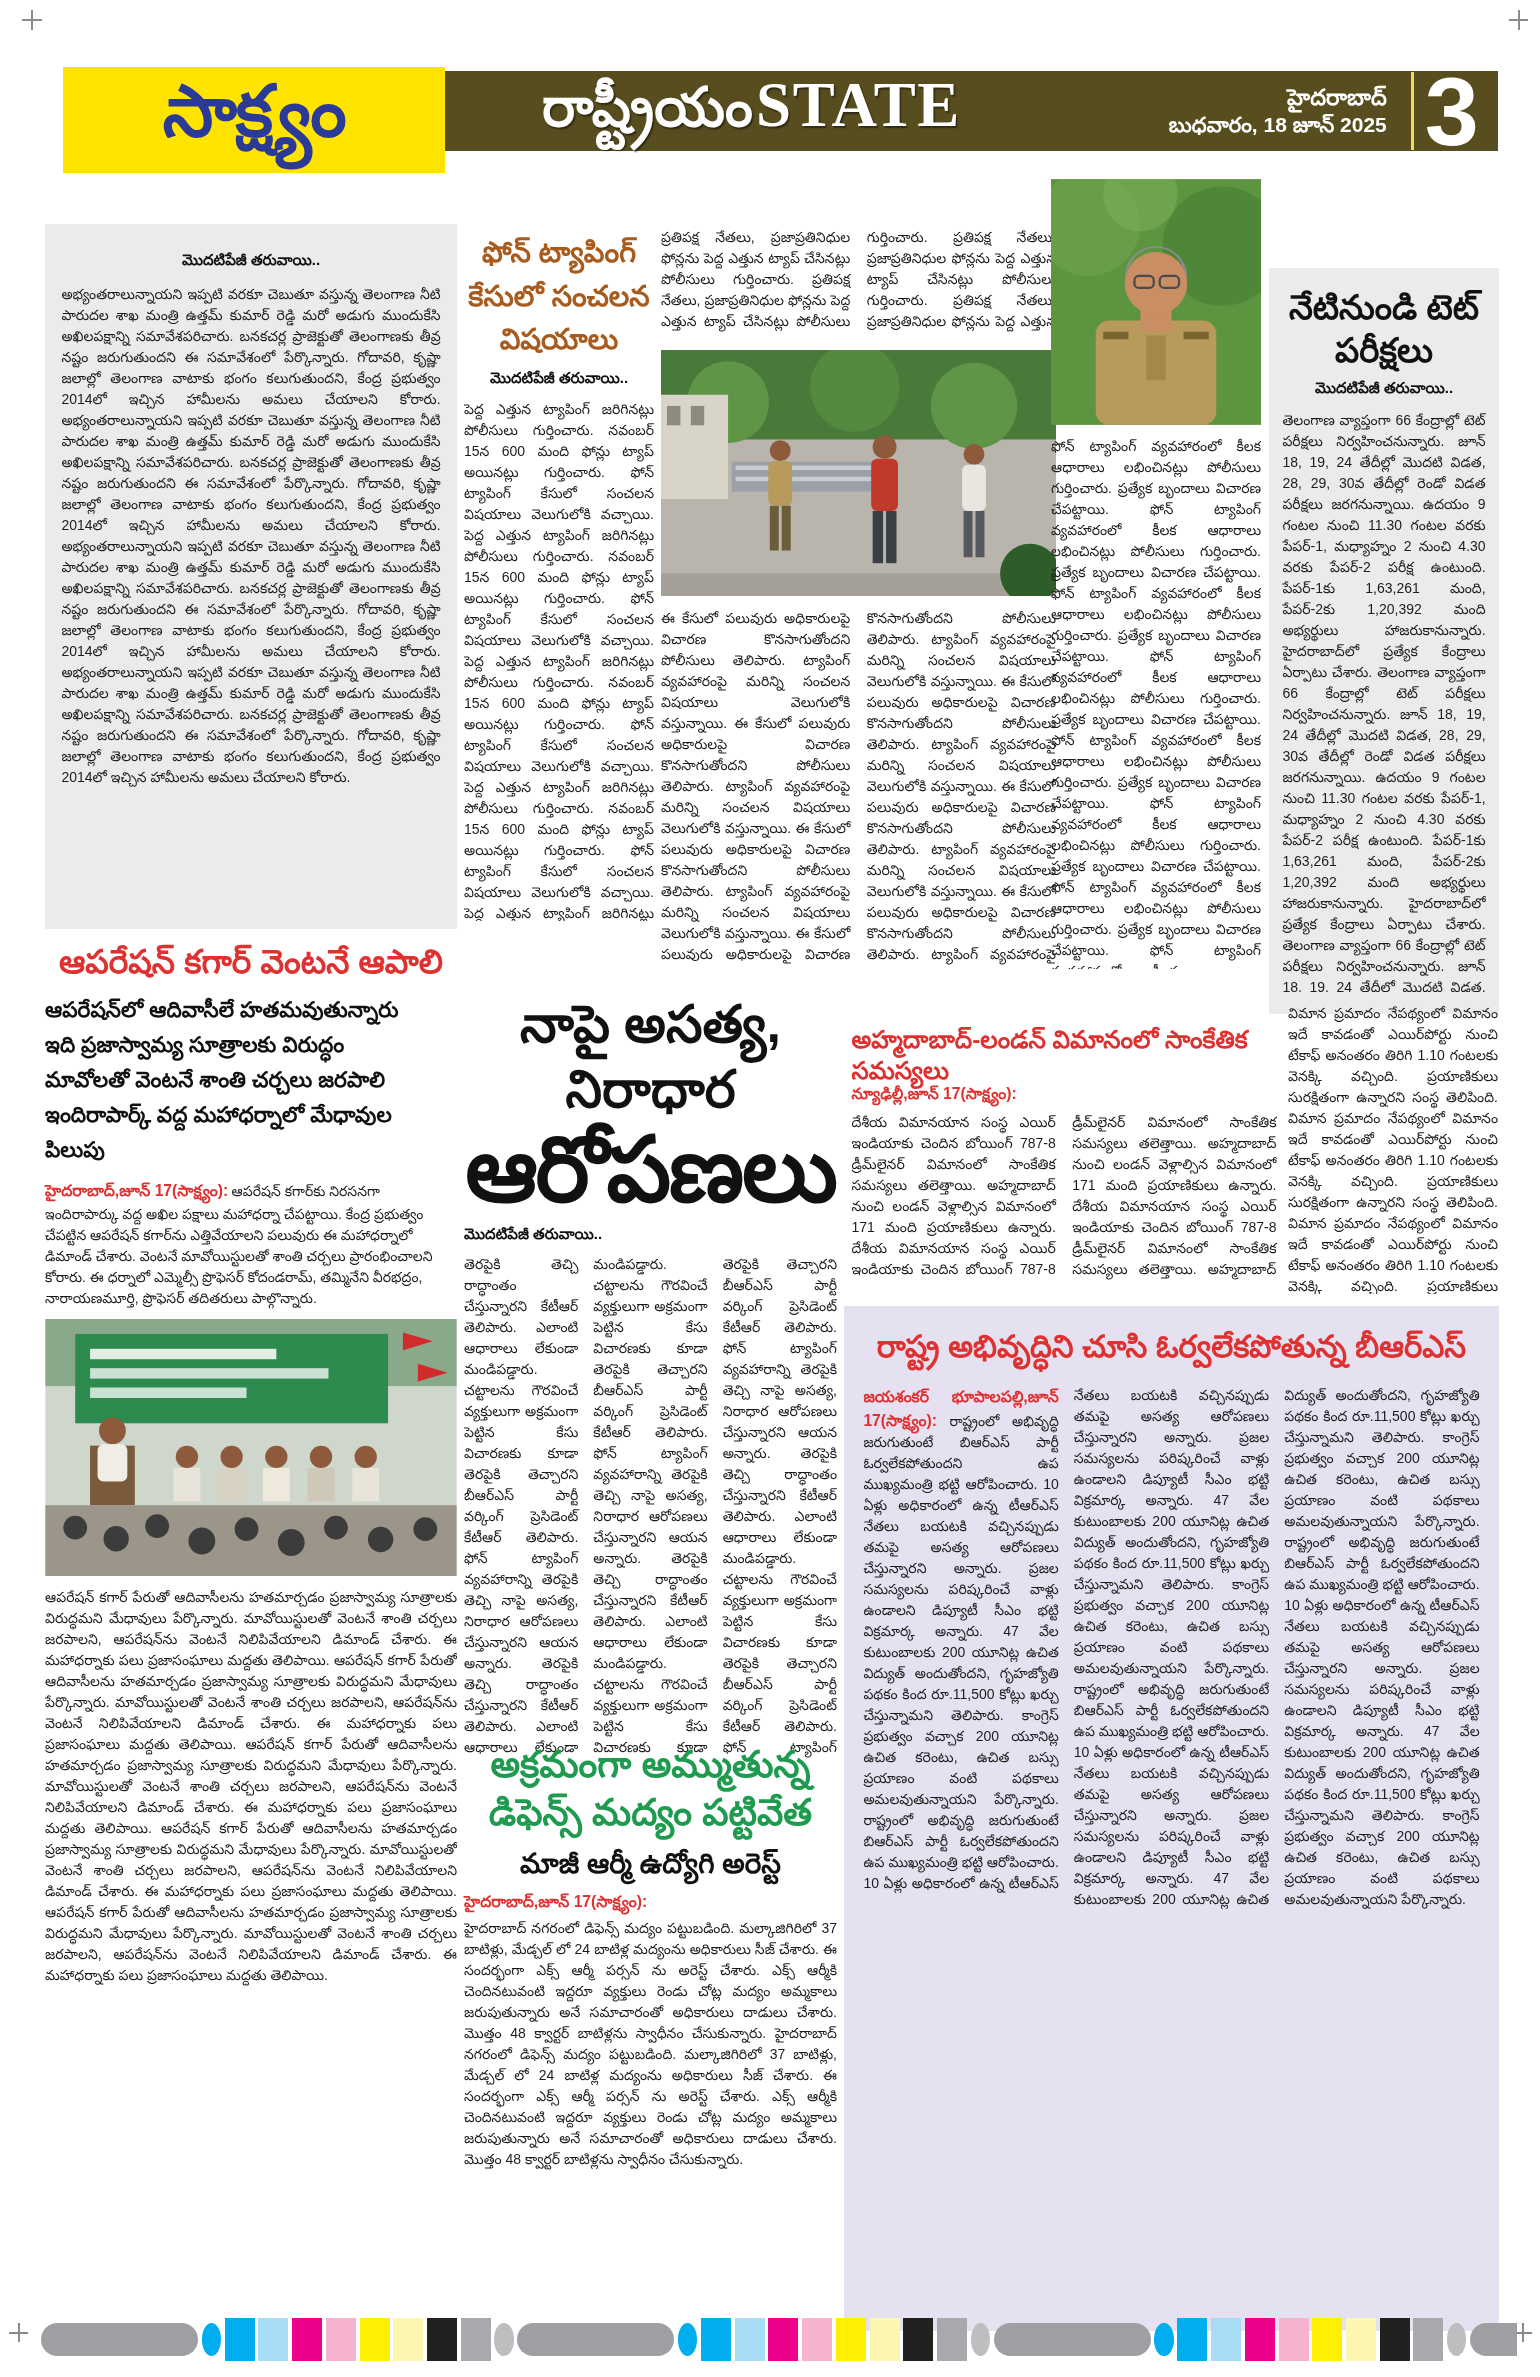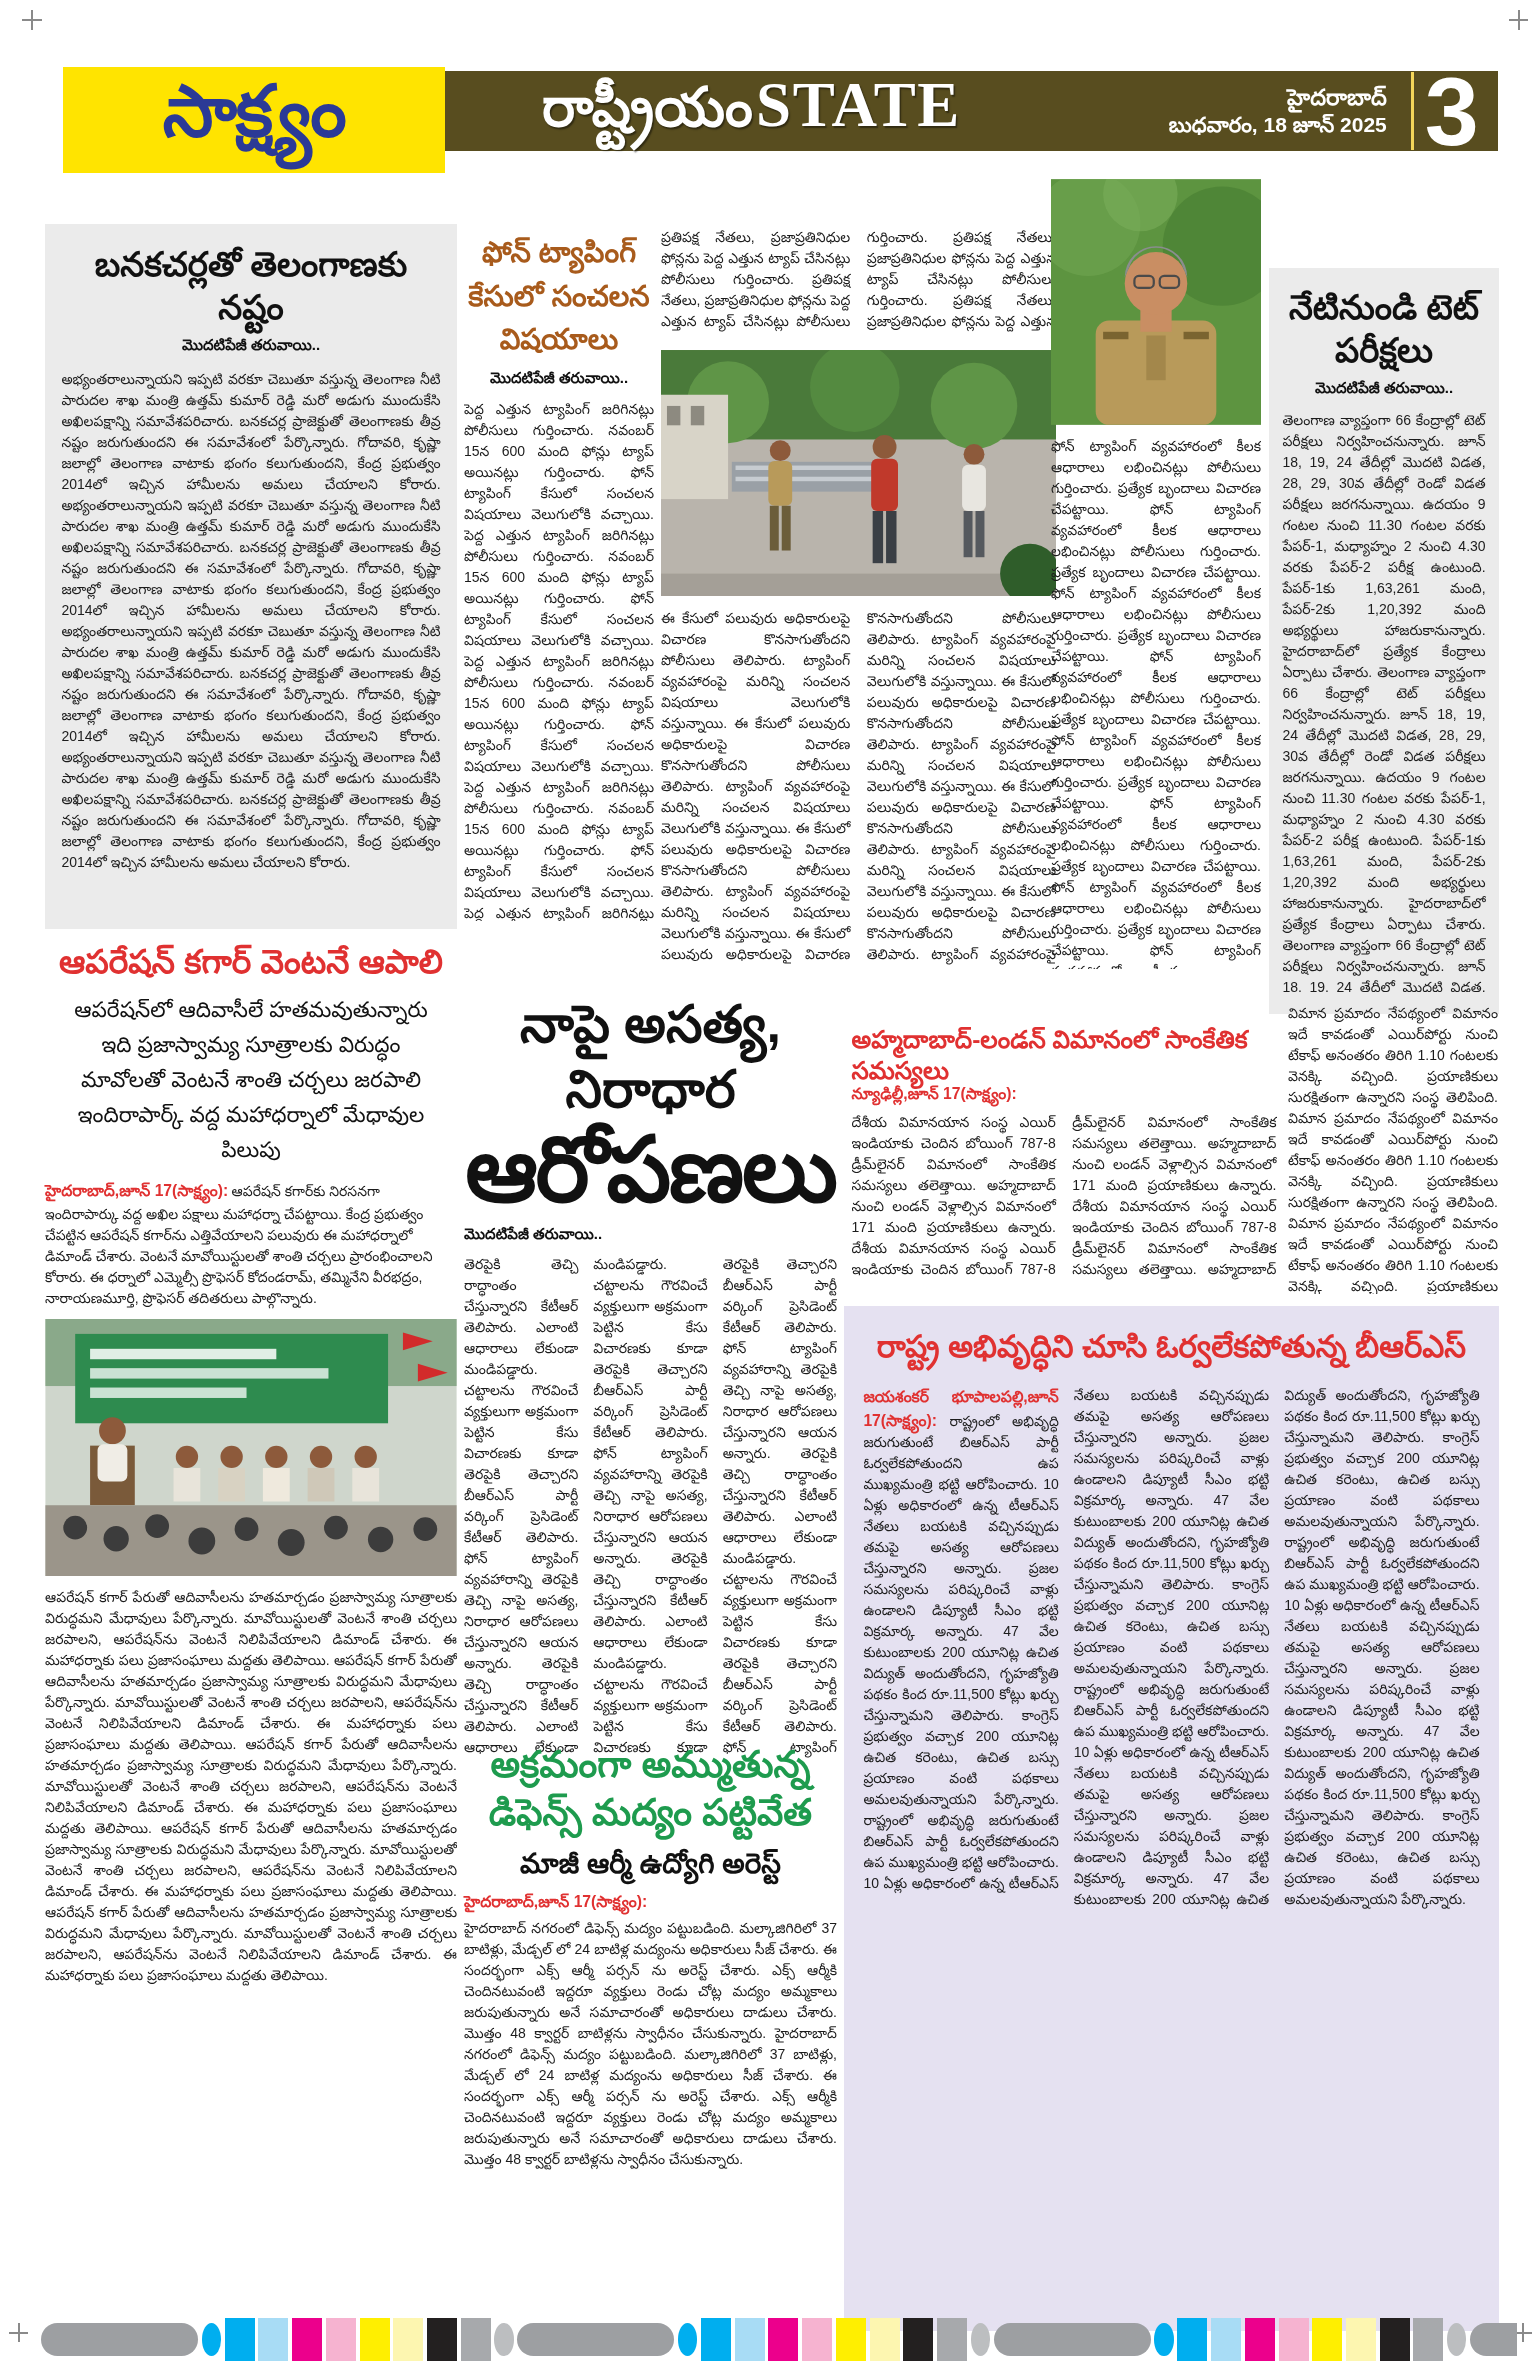--- a/index.html
+++ b/index.html
@@ -31,21 +31,21 @@
   .lav-box{background:#e5e1f1;}
   .hl{font-weight:700;text-align:center;line-height:1.25;color:#111;}
   .hl-red{color:#e03131;}
   .hl-brown{color:#a85b1c;}
   .hl-green{color:#1e9b4e;}
   .continued{font-weight:700;text-align:center;font-size:15px;margin-top:7.5px;color:#111;}
   .byline{color:#e03131;font-weight:700;font-size:15.7px;}
   .body-txt{font-size:14px;line-height:1.5;text-align:justify;color:#1c1c1c;overflow:hidden;}
   .cols-2{column-count:2;column-gap:16.4px;}
   .cols-3{column-count:3;column-gap:15px;}
-  .subhead-stack{font-weight:400;text-align:center;font-size:21.6px;line-height:1.62;color:#111;}
+  .subhead-stack{font-weight:700;font-size:21.6px;line-height:1.62;color:#111;}
 
   
   .photo{display:block;}
 
   
   .colorbar{display:flex;align-items:center;gap:3.7px;overflow:hidden;}
   .cb-bar{width:157px;height:33px;background:#9d9fa2;border-radius:16.4px;flex:0 0 auto;}
   .cb-oval{width:19.4px;height:33px;border-radius:50%;background:#00aeef;flex:0 0 auto;}
   .cb-oval.gray{background:#bcbec0;}
   .cb-patch{width:30px;height:43px;flex:0 0 auto;}
@@ -70,21 +70,20 @@
     </div>
     <div class="band-right">
       <div class="band-city">హైదరాబాద్</div>
       <div class="band-date">బుధవారం, 18 జూన్ 2025</div>
     </div>
     <div class="band-divider"></div>
     <div class="band-page">3</div>
   </div>
 
   <div class="gray-box abs" style="left:45px;top:224px;width:412px;height:705px;padding:19.4px 16.4px;box-sizing:border-box;">
-    <div class="hl" style="font-size:34px;">బనకచర్లతో తెలంగాణకు నష్టం</div>
     <div class="continued">మొదటిపేజీ తరువాయి..</div>
     <div class="body-txt" style="height:552px;margin-top:12px;">అభ్యంతరాలున్నాయని ఇప్పటి వరకూ చెబుతూ వస్తున్న తెలంగాణ నీటి పారుదల శాఖ మంత్రి ఉత్తమ్ కుమార్ రెడ్డి మరో అడుగు ముందుకేసి అఖిలపక్షాన్ని సమావేశపరిచారు. బనకచర్ల ప్రాజెక్టుతో తెలంగాణకు తీవ్ర నష్టం జరుగుతుందని ఈ సమావేశంలో పేర్కొన్నారు. గోదావరి, కృష్ణా జలాల్లో తెలంగాణ వాటాకు భంగం కలుగుతుందని, కేంద్ర ప్రభుత్వం 2014లో ఇచ్చిన హామీలను అమలు చేయాలని కోరారు. అభ్యంతరాలున్నాయని ఇప్పటి వరకూ చెబుతూ వస్తున్న తెలంగాణ నీటి పారుదల శాఖ మంత్రి ఉత్తమ్ కుమార్ రెడ్డి మరో అడుగు ముందుకేసి అఖిలపక్షాన్ని సమావేశపరిచారు. బనకచర్ల ప్రాజెక్టుతో తెలంగాణకు తీవ్ర నష్టం జరుగుతుందని ఈ సమావేశంలో పేర్కొన్నారు. గోదావరి, కృష్ణా జలాల్లో తెలంగాణ వాటాకు భంగం కలుగుతుందని, కేంద్ర ప్రభుత్వం 2014లో ఇచ్చిన హామీలను అమలు చేయాలని కోరారు. అభ్యంతరాలున్నాయని ఇప్పటి వరకూ చెబుతూ వస్తున్న తెలంగాణ నీటి పారుదల శాఖ మంత్రి ఉత్తమ్ కుమార్ రెడ్డి మరో అడుగు ముందుకేసి అఖిలపక్షాన్ని సమావేశపరిచారు. బనకచర్ల ప్రాజెక్టుతో తెలంగాణకు తీవ్ర నష్టం జరుగుతుందని ఈ సమావేశంలో పేర్కొన్నారు. గోదావరి, కృష్ణా జలాల్లో తెలంగాణ వాటాకు భంగం కలుగుతుందని, కేంద్ర ప్రభుత్వం 2014లో ఇచ్చిన హామీలను అమలు చేయాలని కోరారు. అభ్యంతరాలున్నాయని ఇప్పటి వరకూ చెబుతూ వస్తున్న తెలంగాణ నీటి పారుదల శాఖ మంత్రి ఉత్తమ్ కుమార్ రెడ్డి మరో అడుగు ముందుకేసి అఖిలపక్షాన్ని సమావేశపరిచారు. బనకచర్ల ప్రాజెక్టుతో తెలంగాణకు తీవ్ర నష్టం జరుగుతుందని ఈ సమావేశంలో పేర్కొన్నారు. గోదావరి, కృష్ణా జలాల్లో తెలంగాణ వాటాకు భంగం కలుగుతుందని, కేంద్ర ప్రభుత్వం 2014లో ఇచ్చిన హామీలను అమలు చేయాలని కోరారు.</div>
   </div>
 
   <div class="abs" style="left:464px;top:231px;width:190px;height:738px;">
     <div class="hl hl-brown" style="font-size:29px;line-height:1.5;">ఫోన్ ట్యాపింగ్ కేసులో సంచలన విషయాలు</div>
     <div class="continued">మొదటిపేజీ తరువాయి..</div>
     <div class="body-txt" style="height:522px;margin-top:9px;">పెద్ద ఎత్తున ట్యాపింగ్ జరిగినట్లు పోలీసులు గుర్తించారు. నవంబర్ 15న 600 మంది ఫోన్లు ట్యాప్ అయినట్లు గుర్తించారు. ఫోన్ ట్యాపింగ్ కేసులో సంచలన విషయాలు వెలుగులోకి వచ్చాయి. పెద్ద ఎత్తున ట్యాపింగ్ జరిగినట్లు పోలీసులు గుర్తించారు. నవంబర్ 15న 600 మంది ఫోన్లు ట్యాప్ అయినట్లు గుర్తించారు. ఫోన్ ట్యాపింగ్ కేసులో సంచలన విషయాలు వెలుగులోకి వచ్చాయి. పెద్ద ఎత్తున ట్యాపింగ్ జరిగినట్లు పోలీసులు గుర్తించారు. నవంబర్ 15న 600 మంది ఫోన్లు ట్యాప్ అయినట్లు గుర్తించారు. ఫోన్ ట్యాపింగ్ కేసులో సంచలన విషయాలు వెలుగులోకి వచ్చాయి. పెద్ద ఎత్తున ట్యాపింగ్ జరిగినట్లు పోలీసులు గుర్తించారు. నవంబర్ 15న 600 మంది ఫోన్లు ట్యాప్ అయినట్లు గుర్తించారు. ఫోన్ ట్యాపింగ్ కేసులో సంచలన విషయాలు వెలుగులోకి వచ్చాయి. పెద్ద ఎత్తున ట్యాపింగ్ జరిగినట్లు పోలీసులు గుర్తించారు. నవంబర్ 15న 600 మంది ఫోన్లు ట్యాప్ అయినట్లు గుర్తించారు. ఫోన్ ట్యాపింగ్ కేసులో సంచలన విషయాలు వెలుగులోకి వచ్చాయి.</div>
   </div>
 

